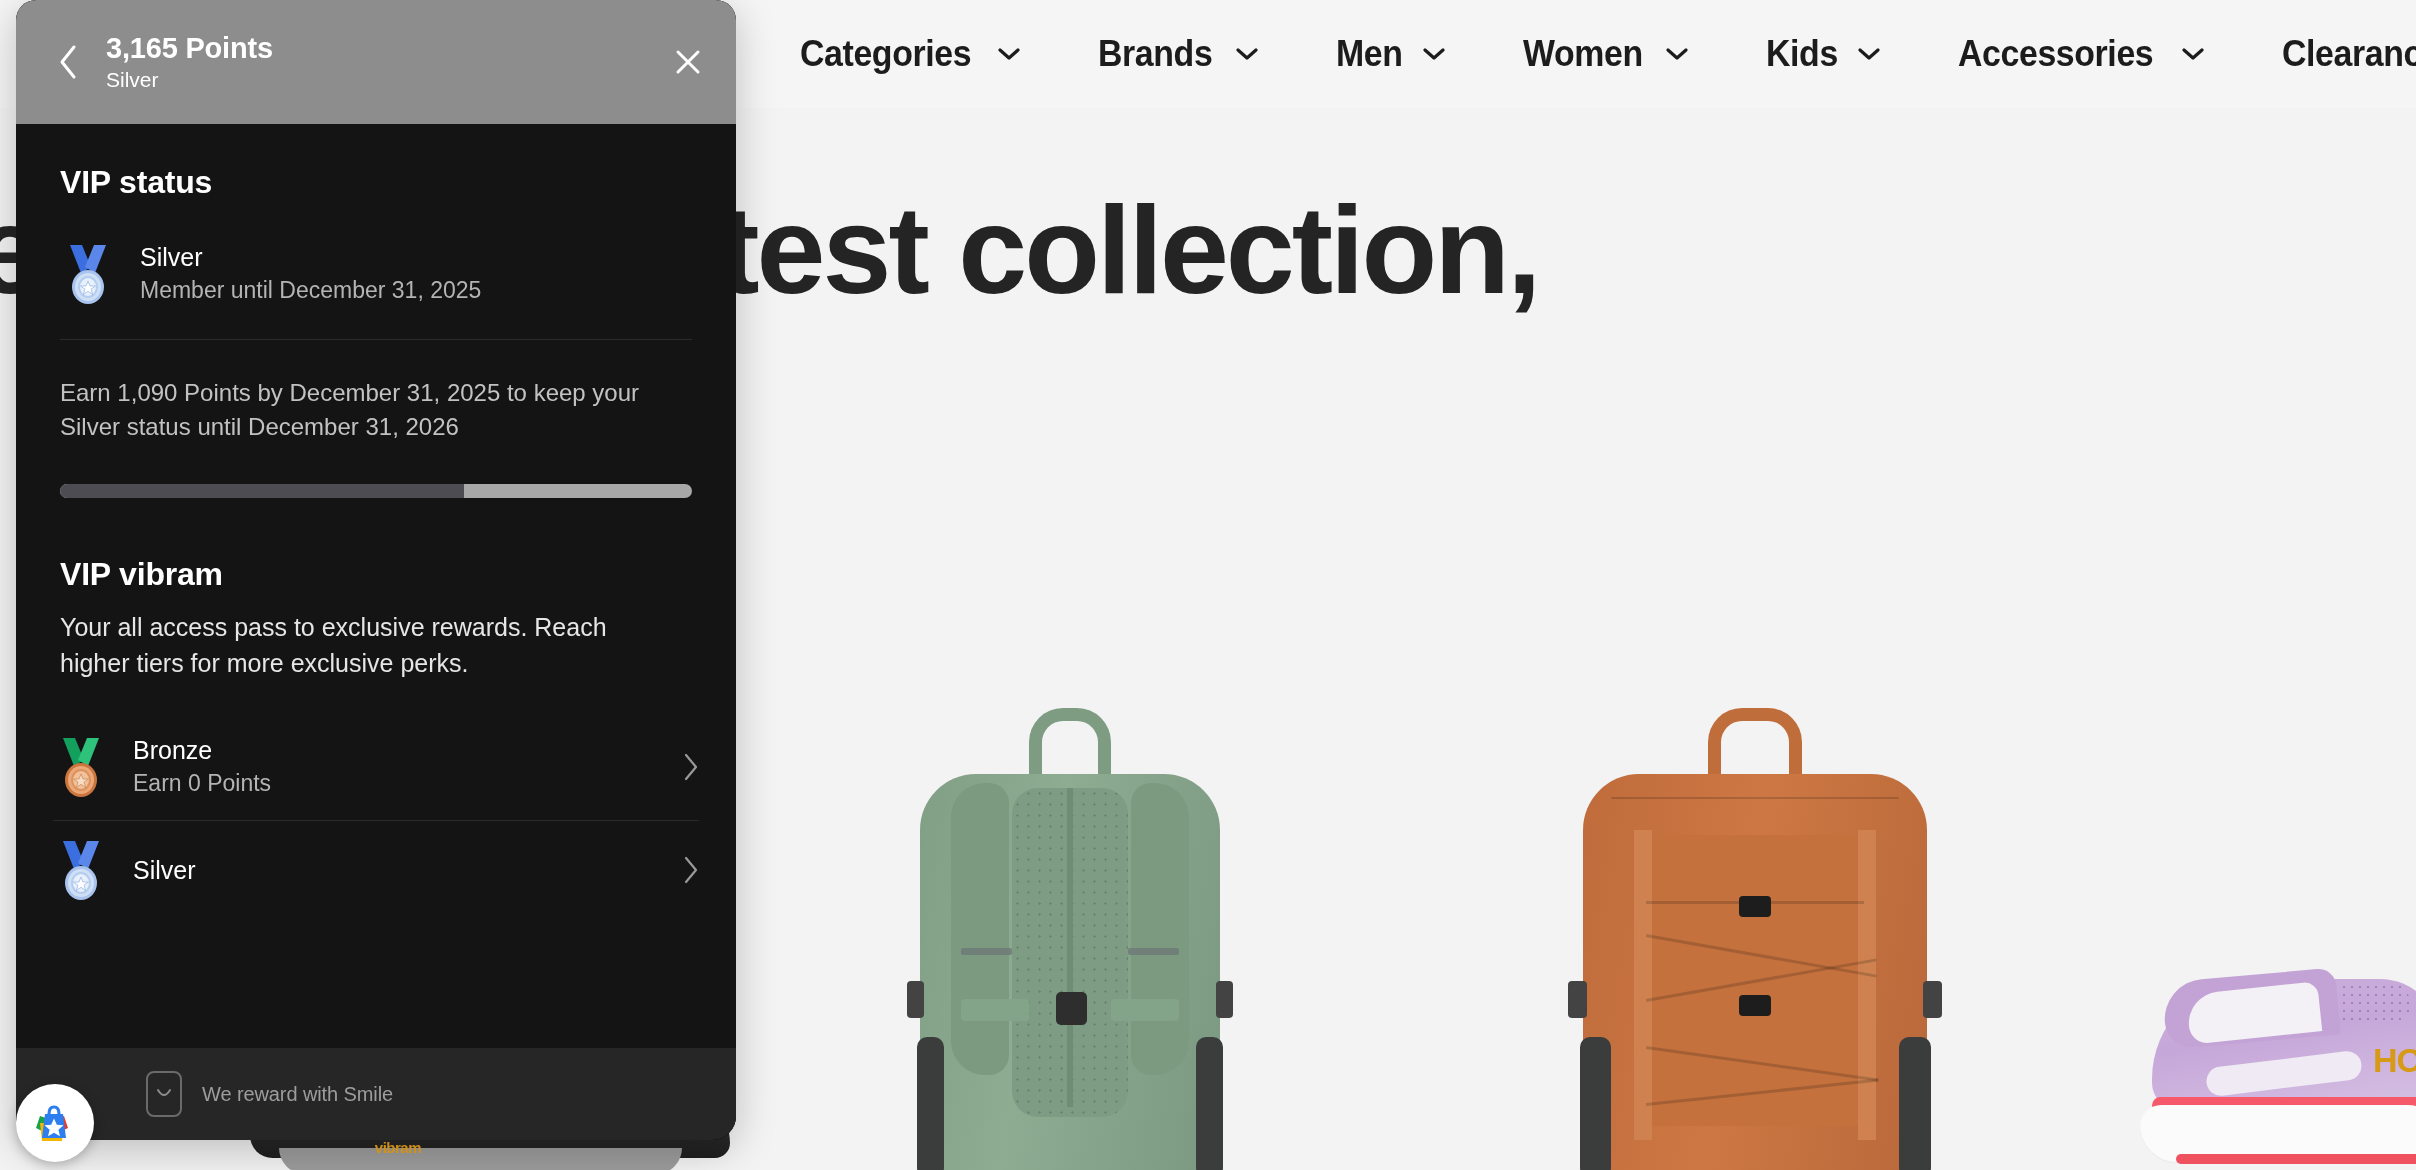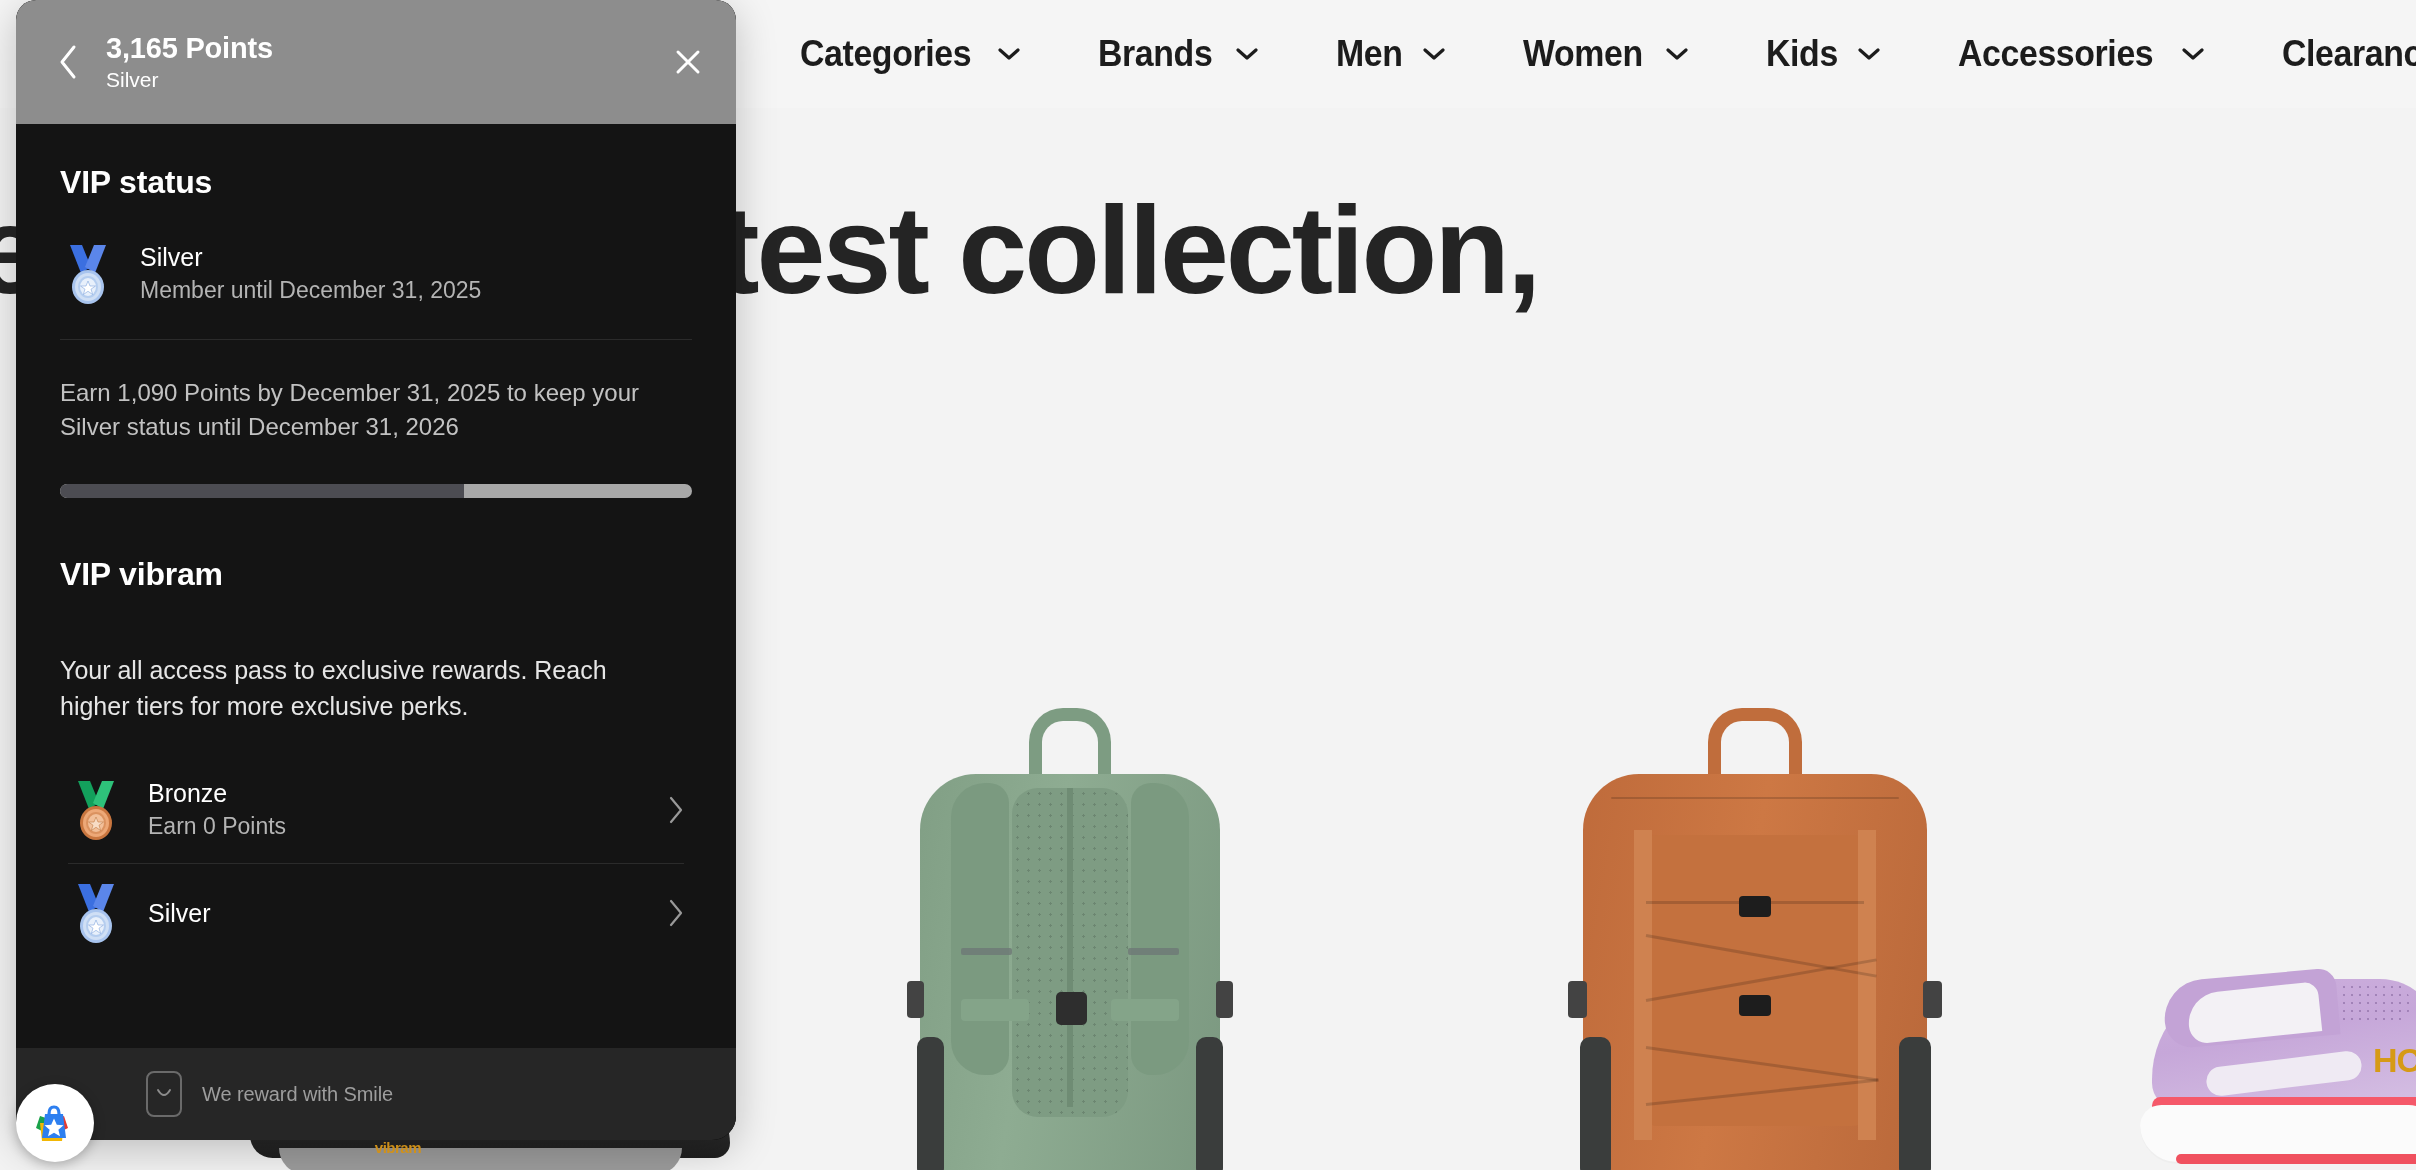--- a/index.html
+++ b/index.html
@@ -481,28 +481,28 @@
     cursor: pointer;
   }
   .progress-fill {
     height: 100%;
     background: #4c4c52;
     border-radius: 9px 0 0 9px;
   }
 
   .vip-tiers-block { padding-top: 50px; }
   .tiers-desc {
-    margin-top: 59px;
+    margin-top: 16px;
     font-size: 25px;
     line-height: 1.45;
     color: #e6e6e6;
     max-width: 620px;
   }
 
-  .tier-list { margin-top: 36px; padding: 0 52px; }
+  .tier-list { margin-top: 36px; padding: 0 37px; }
   .tier-item {
     display: flex;
     align-items: center;
     gap: 24px;
     padding: 18px 0 22px 0;
     cursor: pointer;
   }
   .tier-item + .tier-item { border-top: 1px solid #2b2b2b; }
   .tier-item .tier-txt { flex: 1; }
   .chev-right {

